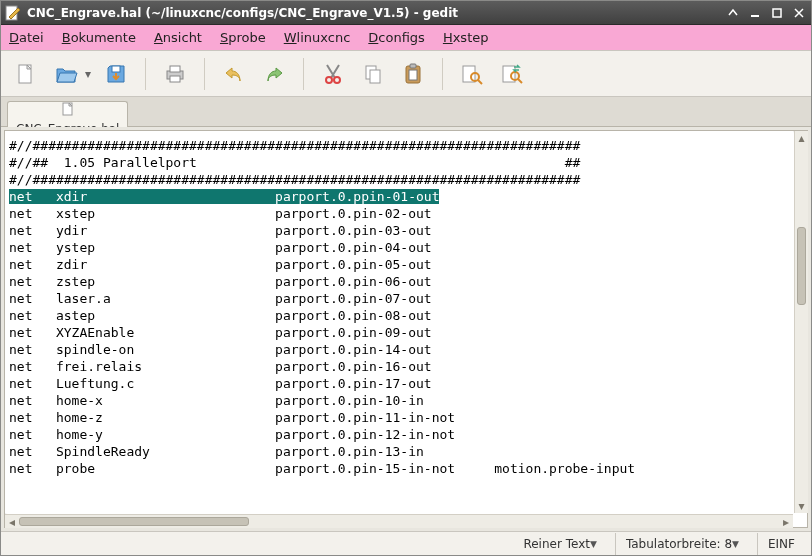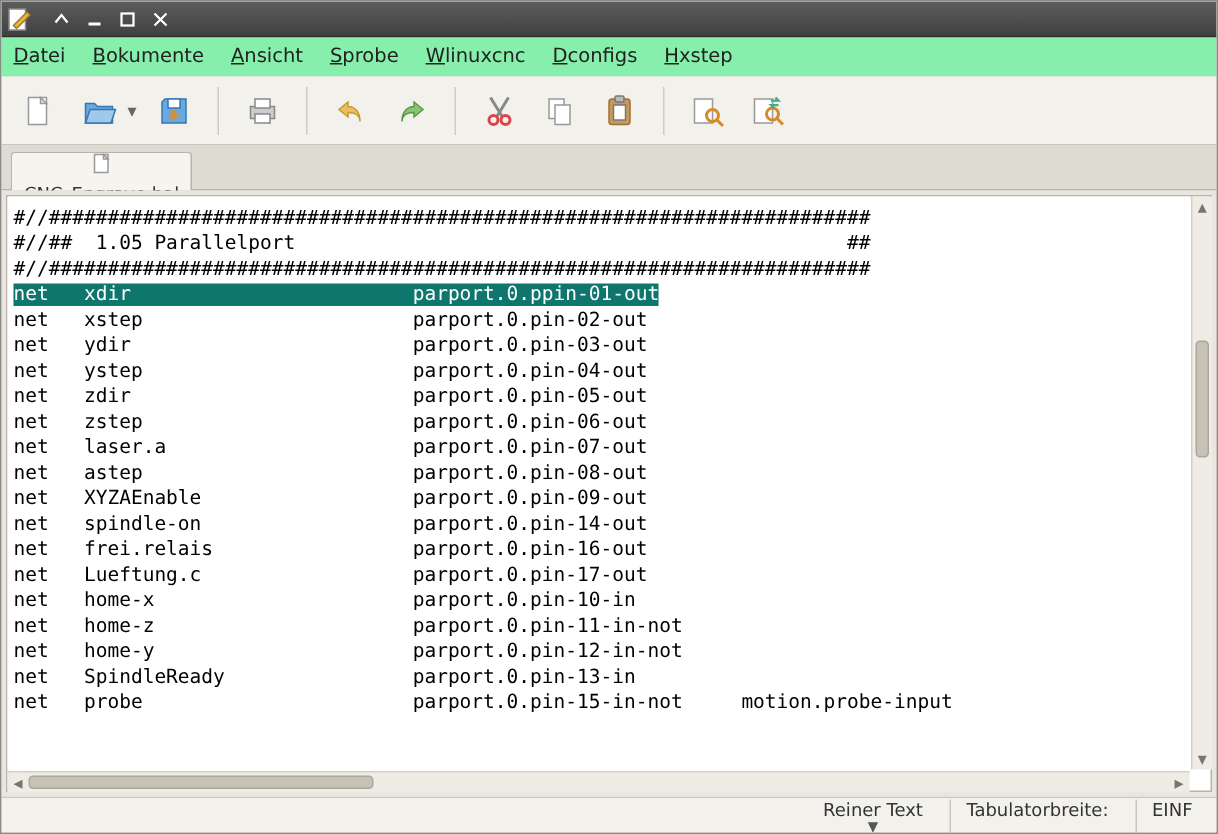--- a/index.html
+++ b/index.html
@@ -21,21 +21,21 @@
     font-size: 12px;
     border-bottom: 1px solid #2a2a2a;
   }
   .titlebar .appicon { width: 16px; height:16px; margin-right:6px; display:flex;align-items:center;justify-content:center;}
   .titlebar .title { flex:1; font-weight: bold; white-space: nowrap; overflow:hidden; text-overflow: ellipsis;}
   .titlebar .winbtns { display:flex; gap:6px; margin-left:6px;}
   .titlebar .winbtn { width:16px; height:14px; display:flex; align-items:center; justify-content:center; color:#fff; }
   
   .menubar {
     height: 26px;
-    background: #86efac;
+    background: #f9a8d4;
     border-bottom: 1px solid #c9c6bf;
     display:flex; align-items:center;
     padding: 4px 8px;
     gap: 18px;
     font-size: 13px;
     color:#222;
   }
   .menuitem { display:inline-block; cursor:default; }
   .menuitem .ul { text-decoration: underline; }
   
@@ -146,37 +146,38 @@
     display:flex; align-items:center;
     padding: 0 6px;
     font-size:12px; color:#333;
     gap:8px;
   }
   .statusbar .spacer{flex:1;}
   .status-section{
     border-left:1px solid #c9c6bf;
     padding:0 10px;
     height:22px;
-    display:flex;align-items:center;gap:0;flex-direction:column;
+    display:flex;align-items:center;gap:0;
   }
   .status-section.first{border-left:none;}
   .mini-arrow{font-size:9px;color:#555;}
   
   svg { display:block; }
 </style>
 </head>
 <body>
 
 <div class="titlebar">
   <span class="appicon">
     <svg width="16" height="16" viewBox="0 0 16 16">
         <rect x="1" y="1" width="11" height="14" fill="#fff" stroke="#888"></rect>
         <path d="M4 12 L13 3 L15 5 L6 14 Z" fill="#e6b84a" stroke="#a07820"></path>
       </svg>
   </span>
+  <span class="title">CNC_Engrave.hal (~/linuxcnc/configs/CNC_Engrave_V1.5) - gedit</span>
   <div class="winbtns">
     <span class="winbtn">
         <svg width="10" height="10" viewBox="0 0 10 10">
           <path d="M1 7 L5 2 L9 7" fill="none" stroke="#fff" stroke-width="1.5"></path>
         </svg>
       </span>
     <span class="winbtn">
         <svg width="10" height="10" viewBox="0 0 10 10">
           <rect x="1" y="7" width="8" height="2" fill="#fff"></rect>
         </svg>

